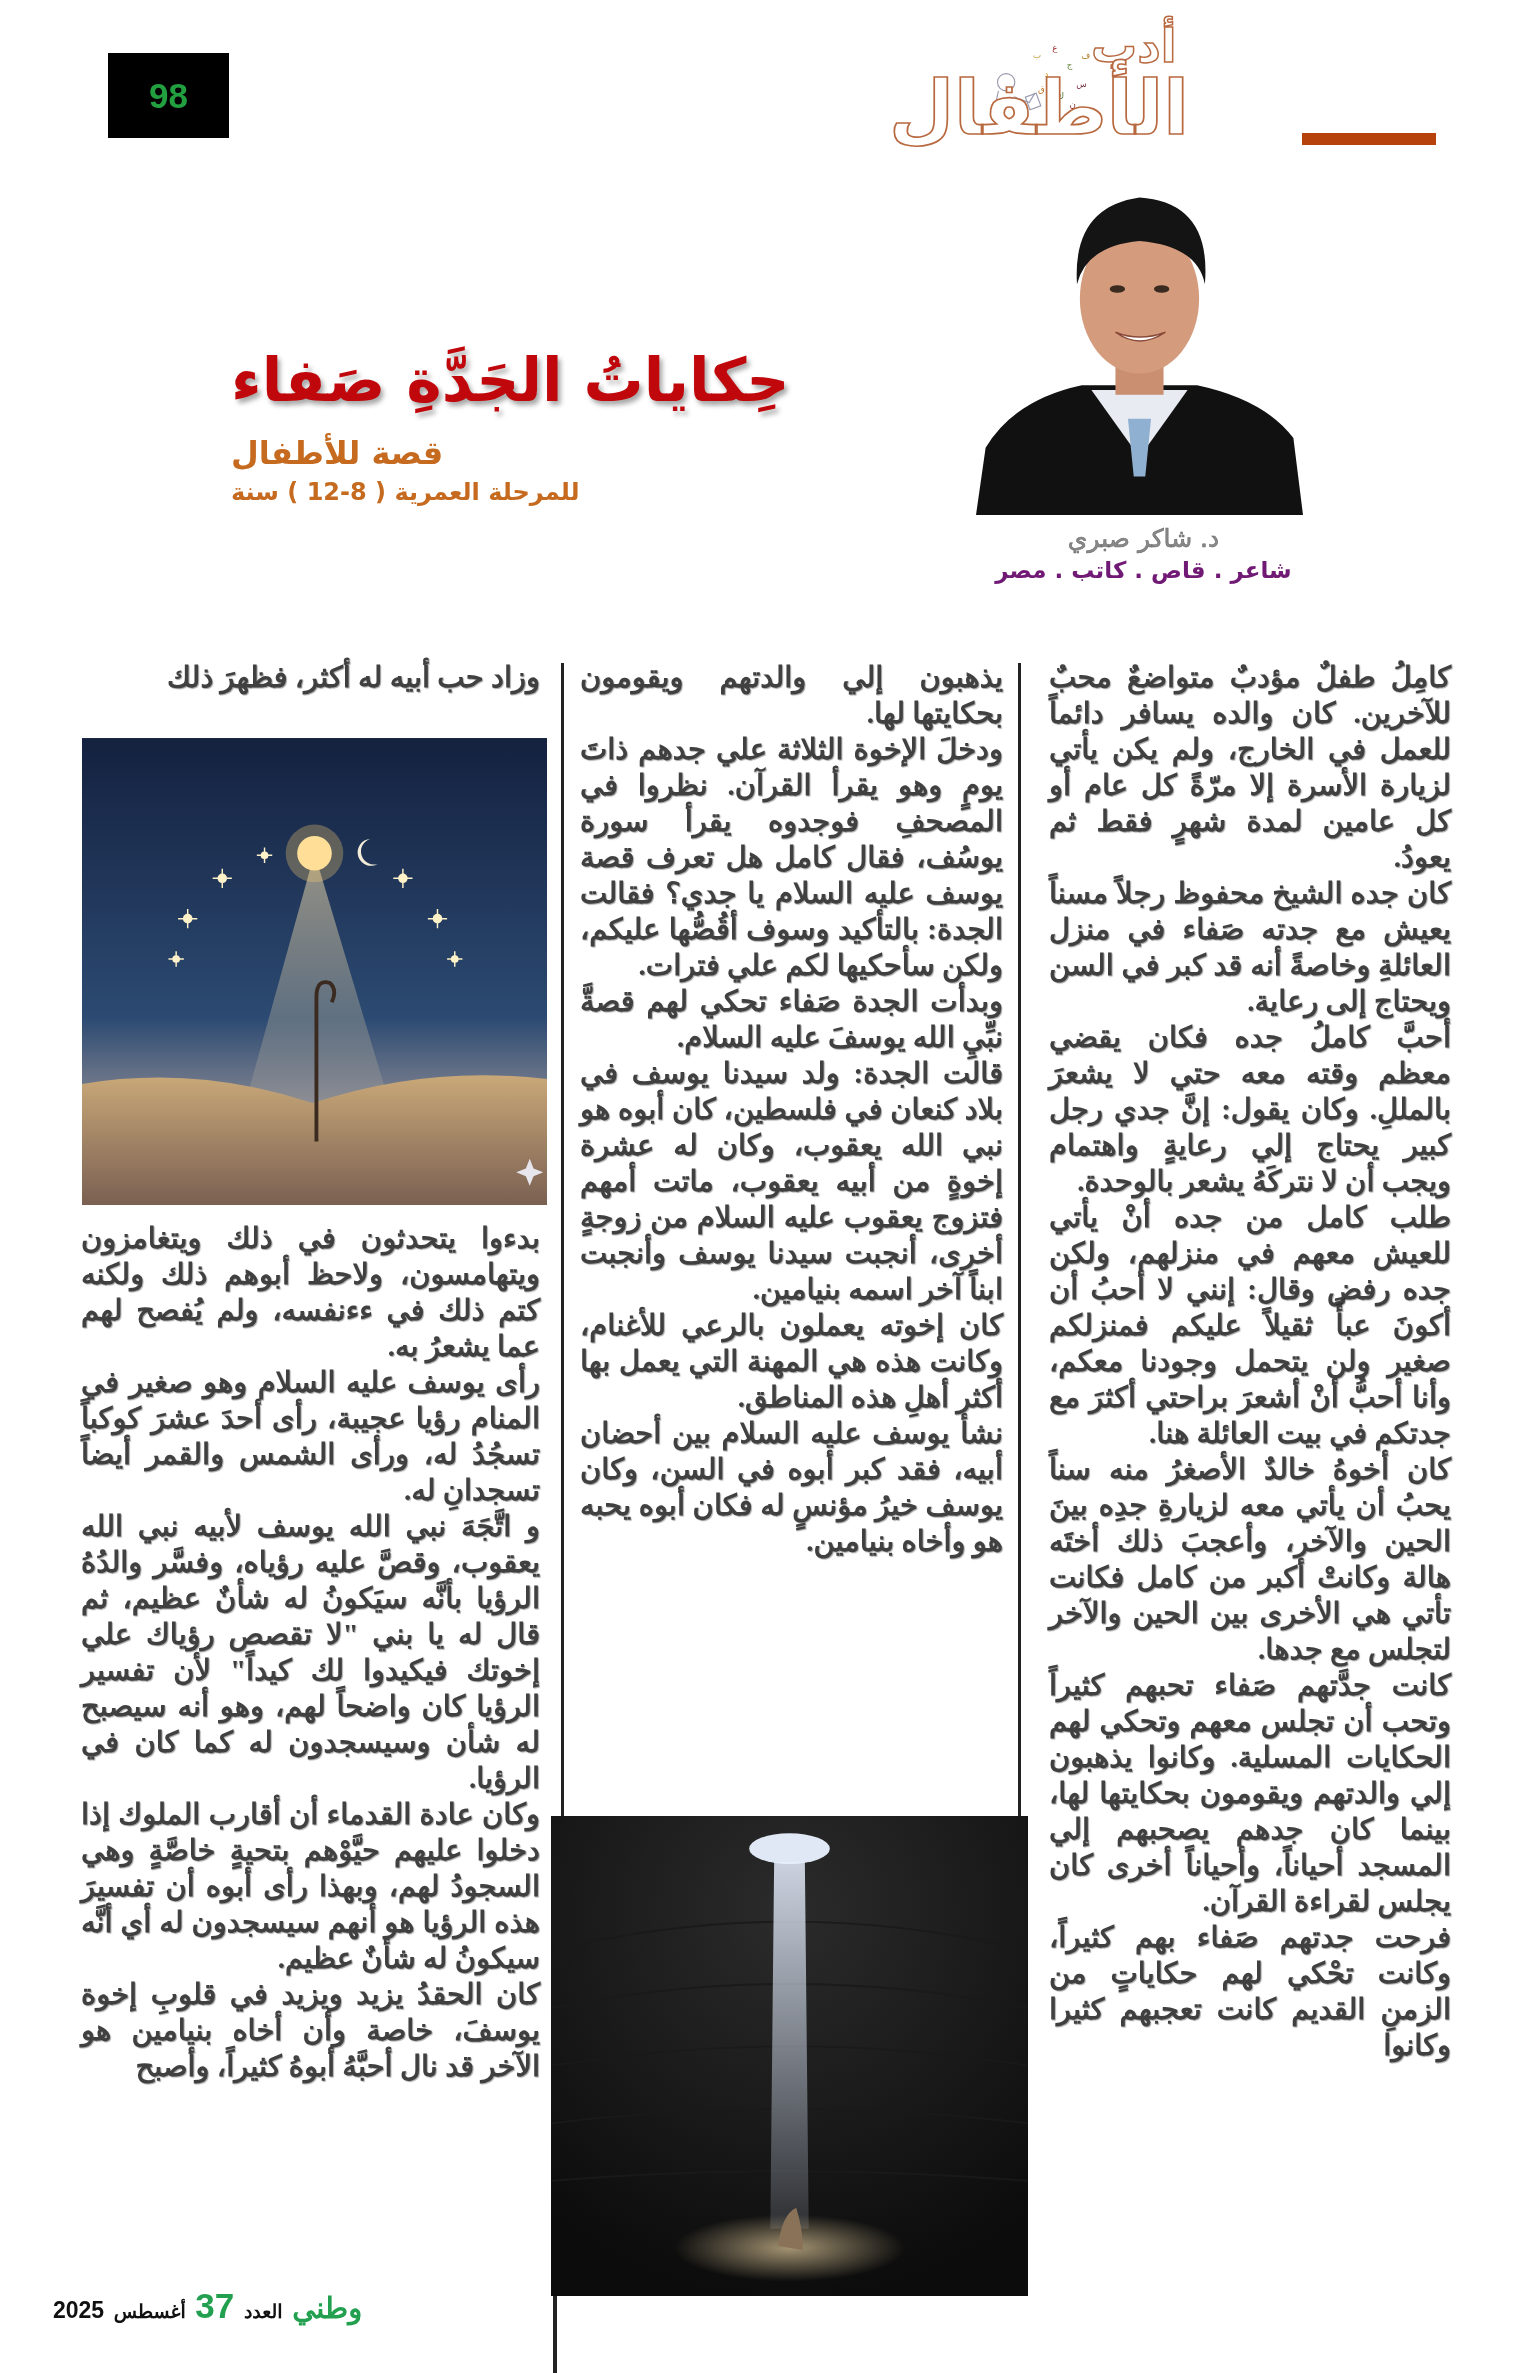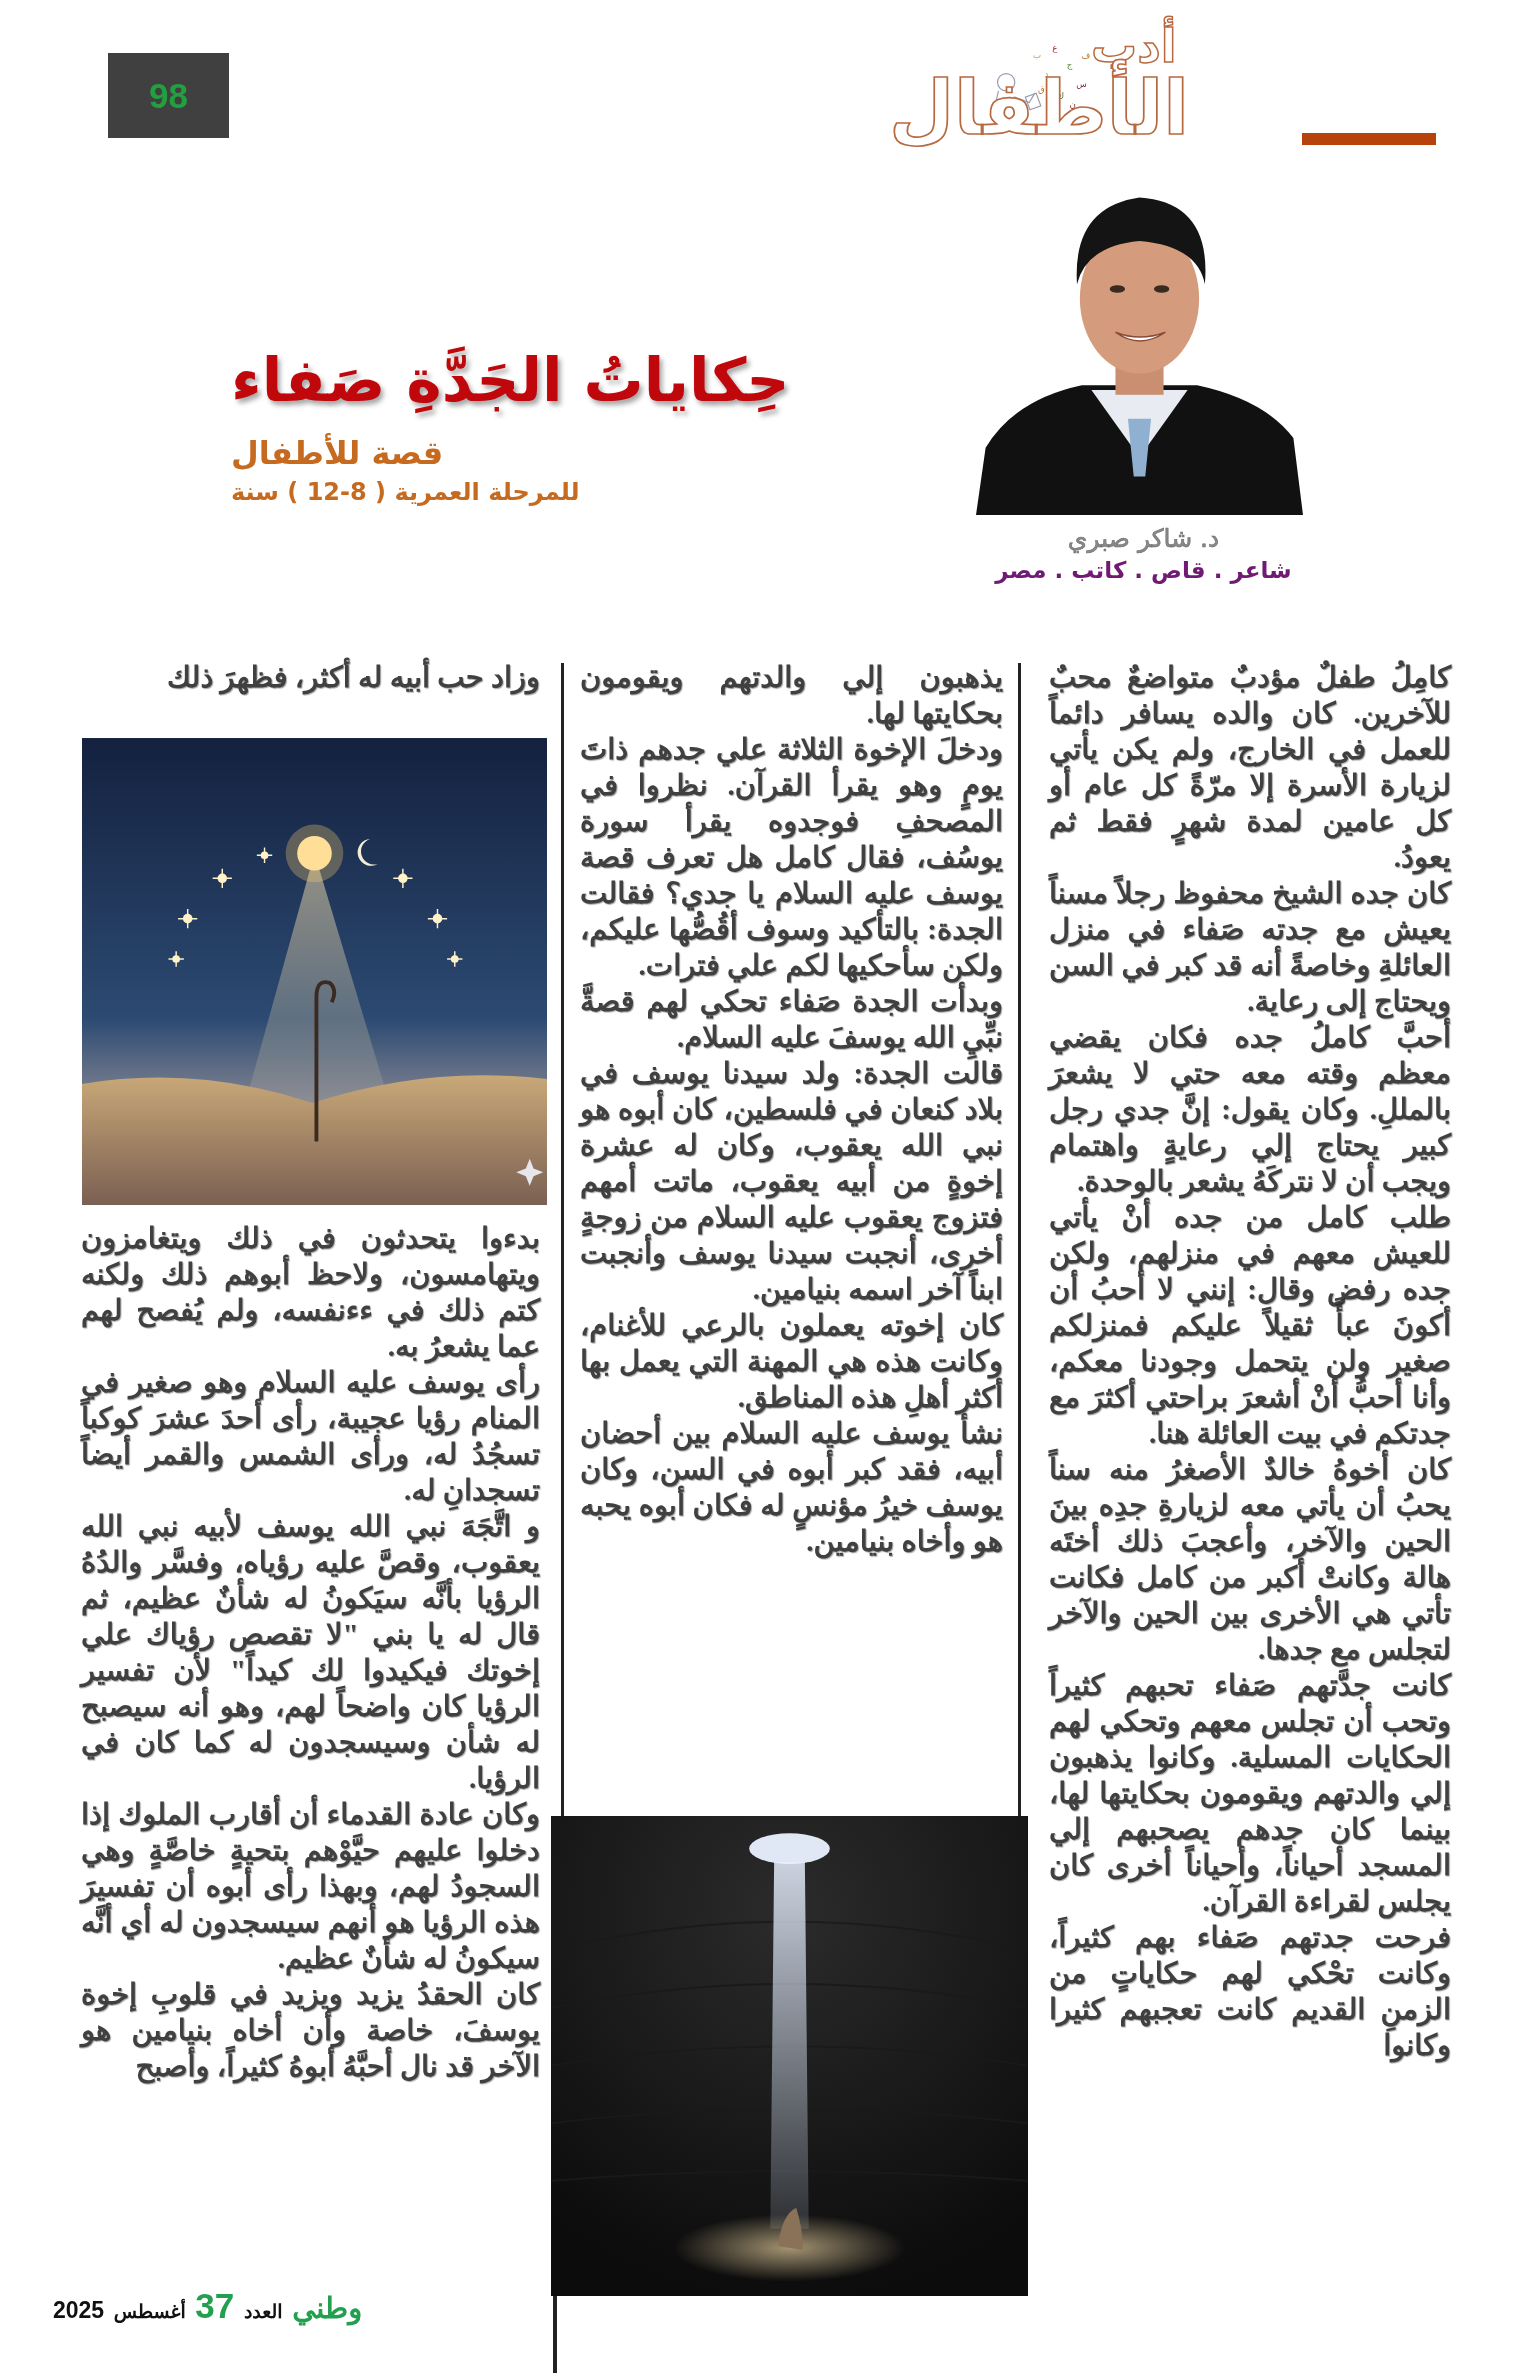--- a/index.html
+++ b/index.html
@@ -1,19 +1,19 @@
 <!DOCTYPE html>
 <html><head>
   <meta charset="utf-8">
   <style>
     html, body { margin: 0; padding: 0; background: #ffffff; }
     body { width: 1537px; height: 2374px; position: relative; overflow: hidden; font-family: "DejaVu Sans", "Liberation Sans", sans-serif; }
 
     
-    .page-num { position: absolute; left: 108px; top: 53px; width: 121px; height: 85px; background: #404040; display: flex; align-items: center; justify-content: center; }
+    .page-num { position: absolute; left: 108px; top: 53px; width: 121px; height: 85px; background: #000000; display: flex; align-items: center; justify-content: center; }
     .page-num span { color: #22a040; font-weight: 700; font-size: 35px; font-family: "Liberation Sans", sans-serif; }
 
     .logo { position: absolute; left: 889px; top: 29px; width: 548px; height: 125px; }
     .logo .bar { position: absolute; left: 413px; top: 104px; width: 134px; height: 11.5px; background: #b8420c; }
     .logo .word-top { position: absolute; left: 202px; top: -5.8px; font-size: 46px; font-weight: 700; color: #fff; -webkit-text-stroke: 1.5px #b8693f; font-family: "DejaVu Sans", sans-serif; direction: rtl; line-height: 1; }
     .logo .word-bottom { position: absolute; left: 0px; top: 42px; font-size: 75px; font-weight: 700; color: #fff; -webkit-text-stroke: 1.7px #b8693f; font-family: "DejaVu Sans", sans-serif; direction: rtl; line-height: 1; letter-spacing: 1.9px; }
     .logo .kid { position: absolute; left: 96px; top: 9.6px; width: 125px; height: 101px; }
 
     
     .title-block { position: absolute; left: 231px; top: 346px; width: 596px; text-align: left; direction: rtl; }

